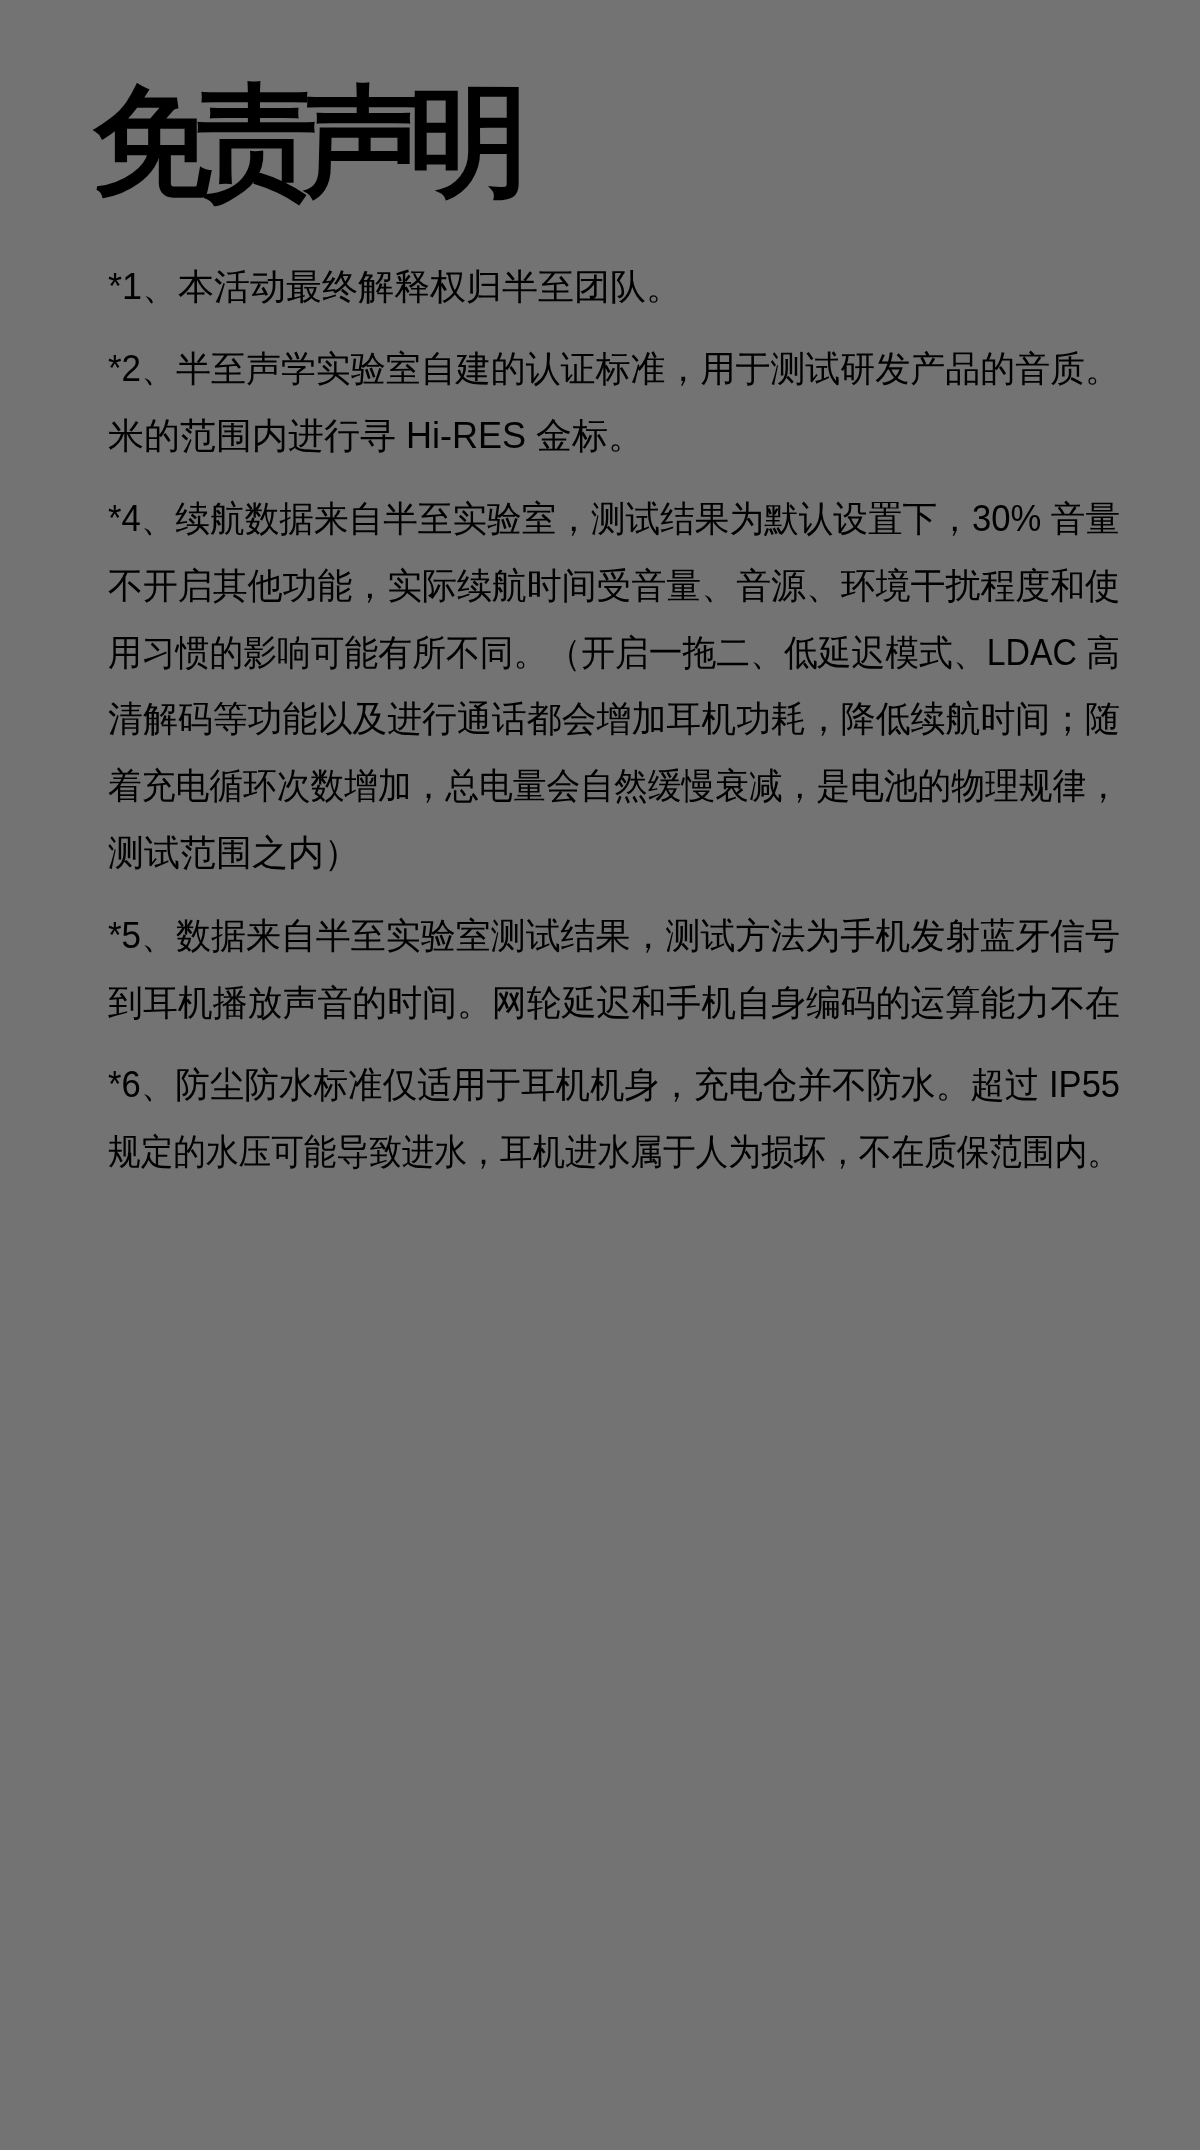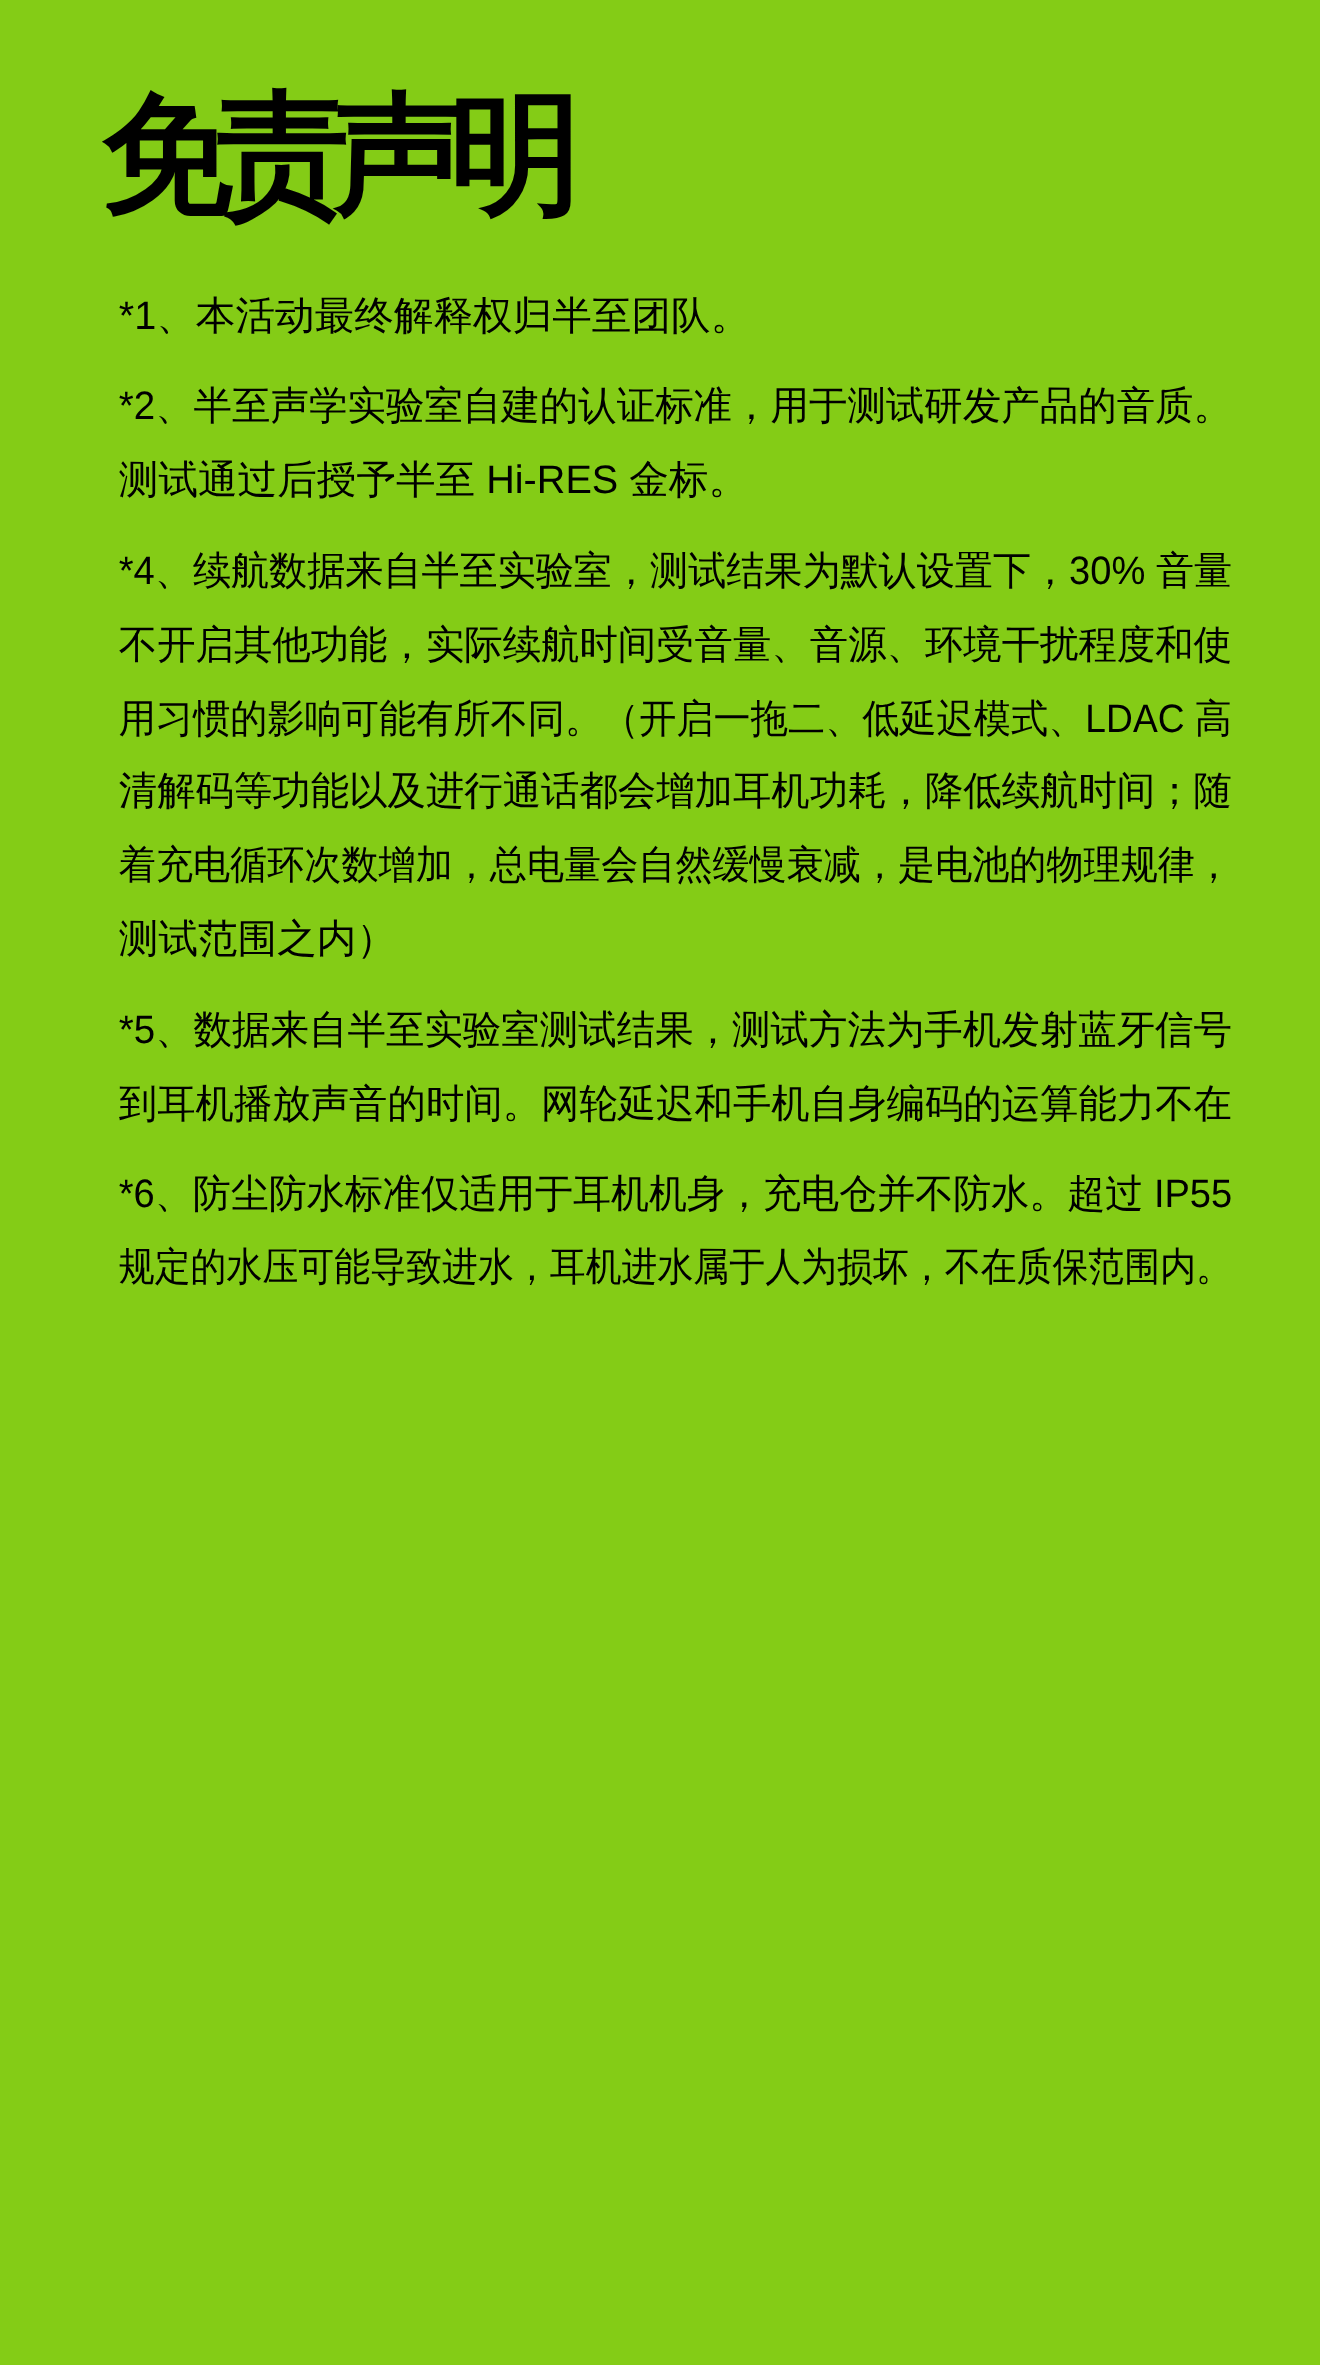--- a/index.html
+++ b/index.html
@@ -4,21 +4,21 @@
 <style>
   html, body {
     margin: 0;
     padding: 0;
     background: #ffffff;
   }
   .page {
     position: relative;
     width: 1200px;
     height: 2150px;
-    background: #84cc16;
+    background: #737373;
     box-sizing: border-box;
     padding: 68px 88px 0 92px;
     overflow: hidden;
     font-family: "Liberation Sans", "DejaVu Sans", sans-serif;
     color: #000000;
   }
   .title {
     margin: 0 0 38px 0;
     font-size: 120px;
     font-weight: 900;
@@ -54,21 +54,21 @@
 <body>
 
 <main class="page">
   <h1 class="title">免责声明</h1>
   <section class="content">
       <div class="para">
         <div class="line final">*1、本活动最终解释权归半至团队。</div>
       </div>
       <div class="para">
         <div class="line" style="transform: scaleX(0.971209);">*2、半至声学实验室自建的认证标准，用于测试研发产品的音质。</div>
-        <div class="line final">测试通过后授予半至 Hi-RES 金标。</div>
+        <div class="line final">米的范围内进行寻 Hi-RES 金标。</div>
       </div>
       <div class="para">
         <div class="line" style="transform: scaleX(0.961977);">*4、续航数据来自半至实验室，测试结果为默认设置下，30% 音量</div>
         <div class="line" style="transform: scaleX(0.969349);">不开启其他功能，实际续航时间受音量、音源、环境干扰程度和使</div>
         <div class="line" style="transform: scaleX(0.938776);">用习惯的影响可能有所不同。（开启一拖二、低延迟模式、LDAC 高</div>
         <div class="line" style="transform: scaleX(0.969349);">清解码等功能以及进行通话都会增加耳机功耗，降低续航时间；随</div>
         <div class="line" style="transform: scaleX(0.937037);">着充电循环次数增加，总电量会自然缓慢衰减，是电池的物理规律，</div>
         <div class="line final">测试范围之内）</div>
       </div>
       <div class="para">

